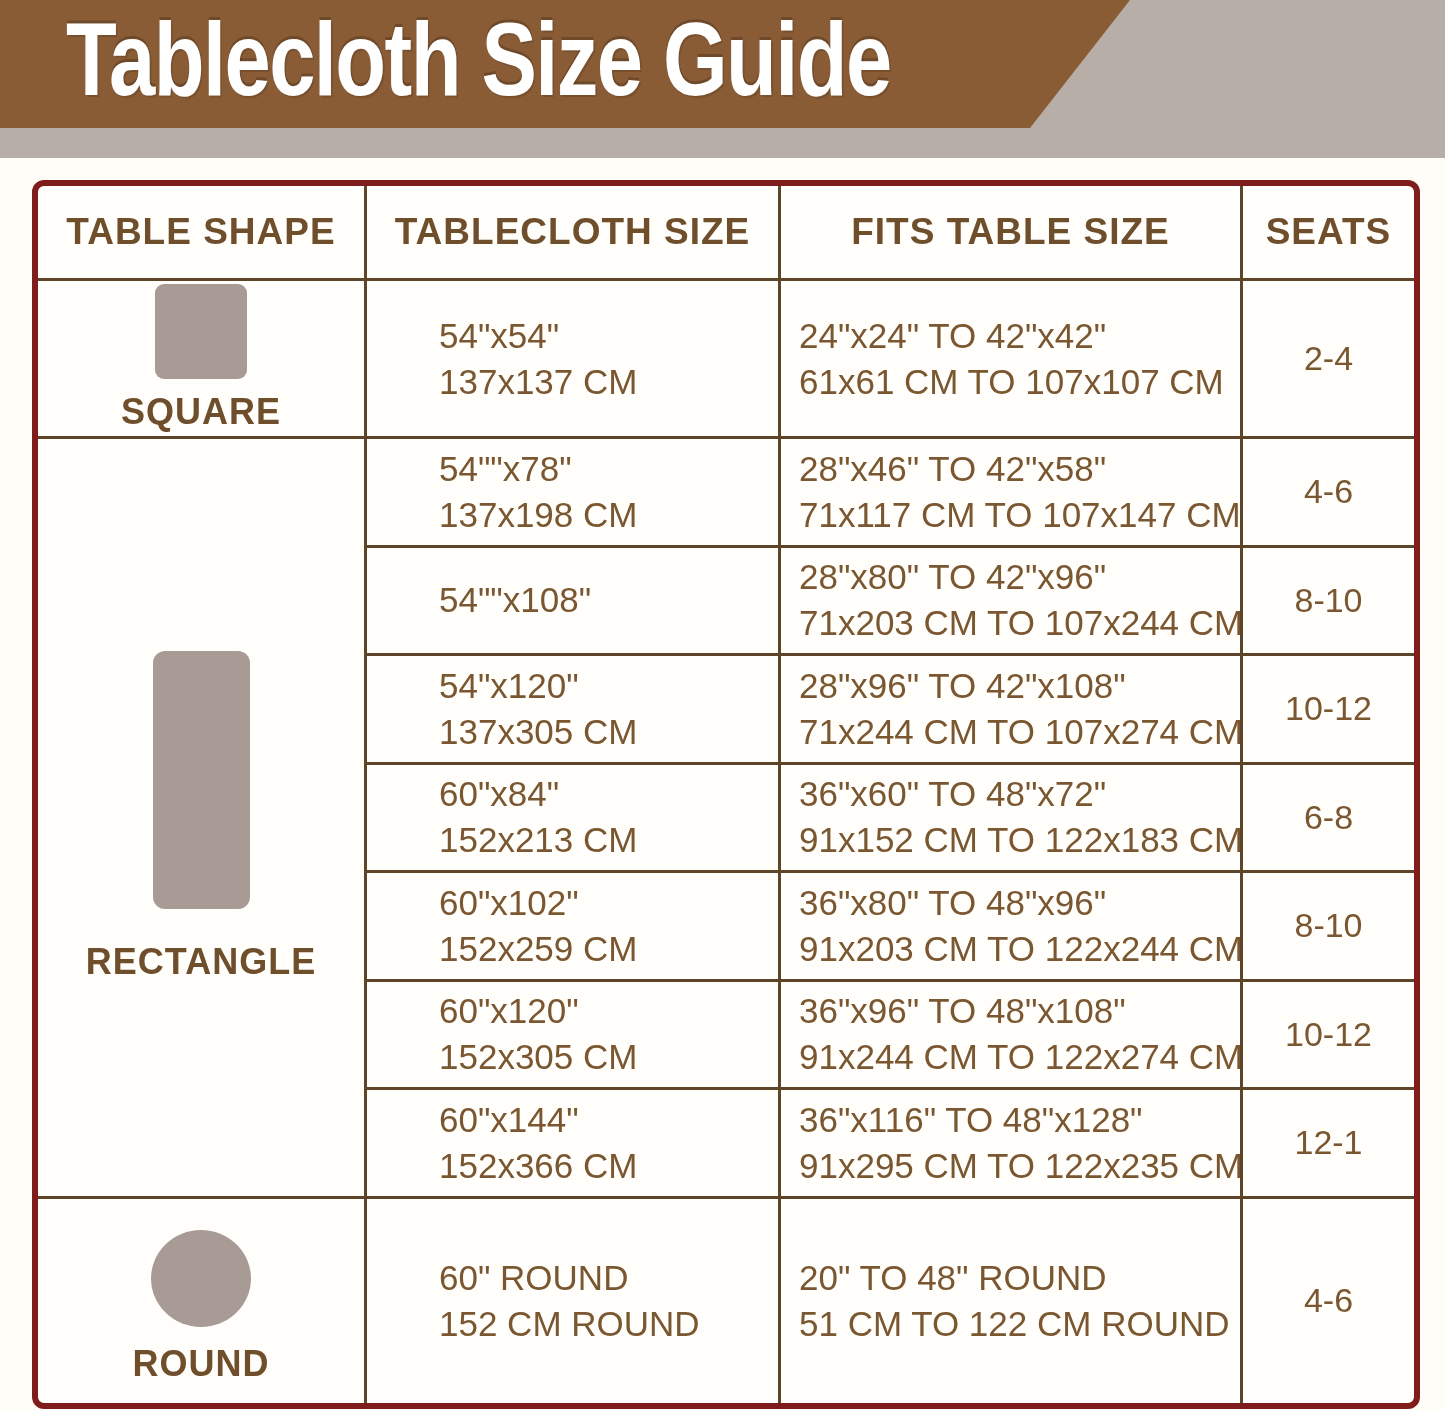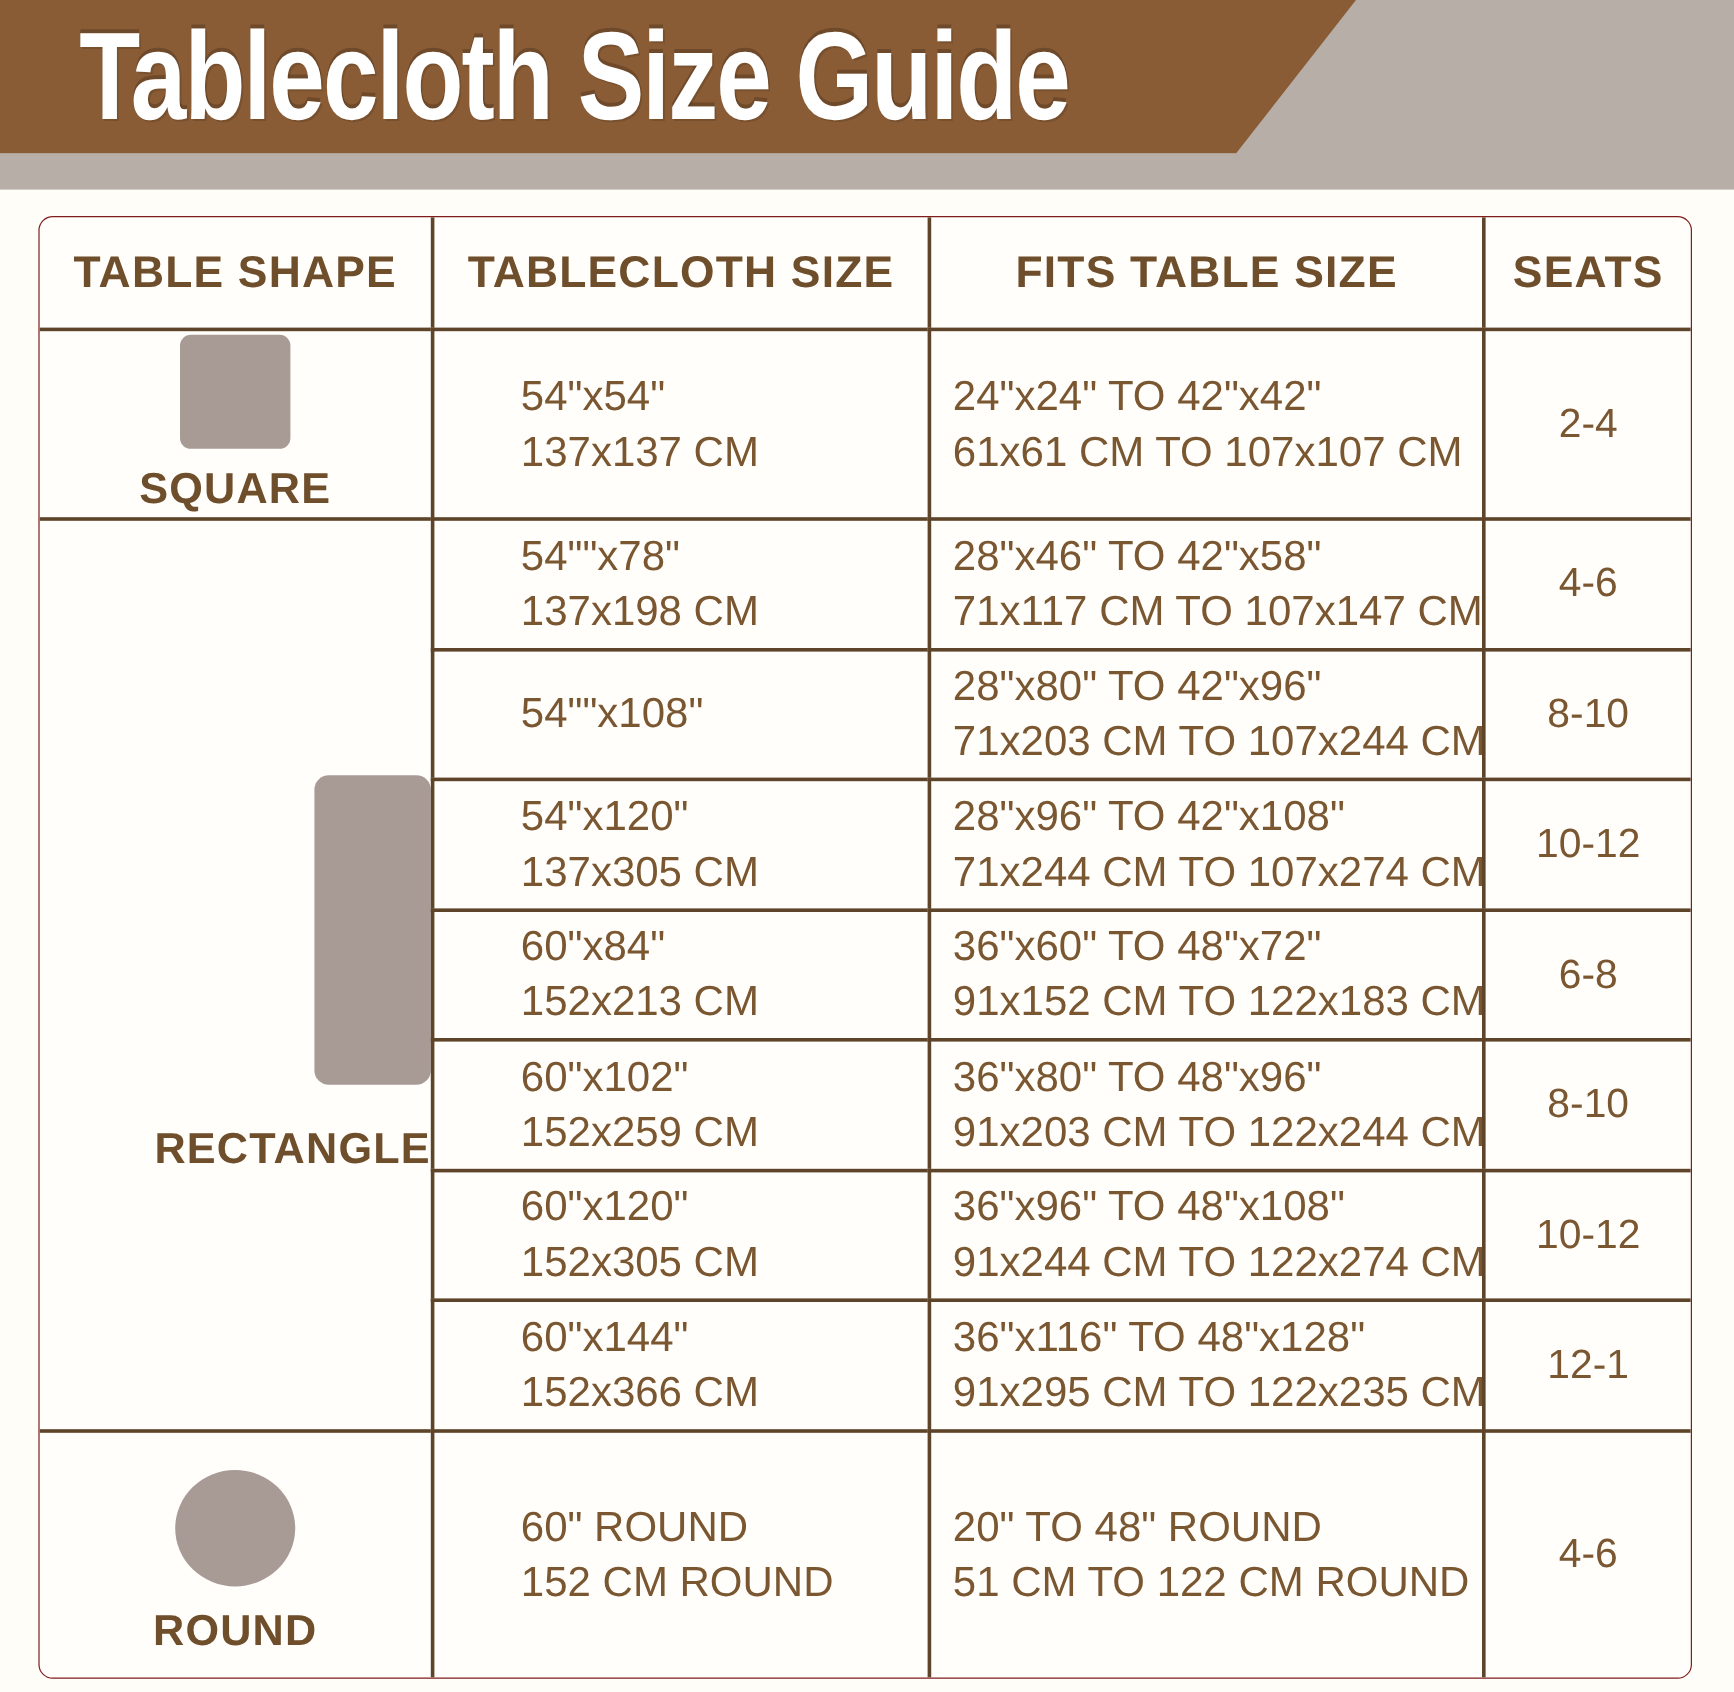--- a/index.html
+++ b/index.html
@@ -8,34 +8,34 @@
     background:#fffdf8;
     font-family:"Liberation Sans", sans-serif;
   }
   .canvas{position:absolute;inset:0;width:1445px;height:1410px;}
 
   
   .band{position:absolute;left:0;top:0;width:1445px;height:158px;background:#b7aea8;}
   .banner{
     position:absolute;left:0;top:0;width:1140px;height:128px;background:#8a5c36;
     clip-path:polygon(0 0,1130px 0,1030px 128px,0 128px);
-    display:flex;align-items:center;
+    display:flex;align-items:flex-start;
   }
   .title{
     margin-left:66px;
     font-size:104px;font-weight:700;color:#ffffff;
     letter-spacing:-2px;white-space:nowrap;
     transform:scaleX(0.80);transform-origin:left center;
     text-shadow:0 -3px 0 rgba(40,25,10,0.28), 2px 2px 0 rgba(40,25,10,0.18);
   }
 
   
   .sizetable{
     position:absolute;left:32px;top:180px;width:1376px;height:1217px;
-    border:1px solid #7f1d1d;border-radius:12px;background:#fffefa;
+    border:6px solid #7f1d1d;border-radius:12px;background:#fffefa;
     display:grid;
     grid-template-columns:326px 414px 462px 1fr;
     grid-template-rows:92px 158px repeat(7,108.5px) 1fr;
     overflow:hidden;
     color:#7a5731;
   }
   .cell{min-width:0;min-height:0;}
   .bl{border-left:3px solid #5e4429;}
   .bt{border-top:3px solid #5e4429;}
 
@@ -56,21 +56,21 @@
     font-size:34px;white-space:nowrap;
   }
   .shape-cell{
     display:flex;flex-direction:column;align-items:center;justify-content:center;
     color:#6f4e2c;
   }
   .shape-label{font-size:36px;font-weight:600;letter-spacing:1px;}
   .icon-square{width:92px;height:95px;background:#a89b95;border-radius:9px;margin-bottom:12px;}
   .icon-rect{width:97px;height:258px;background:#a89b95;border-radius:12px;margin-bottom:32px;}
   .icon-circle{width:100px;height:97px;background:#a89b95;border-radius:50%;margin-bottom:16px;}
-  .rect-shift{align-items:flex-end;}
+  .rect-shift{}
   .round-shift{padding-top:14px;text-align:center;}
 </style>
 </head>
 <body>
 
 <div class="canvas">
 
   <div class="band"></div>
   <div class="banner">
     <div class="title">Tablecloth Size Guide</div>

